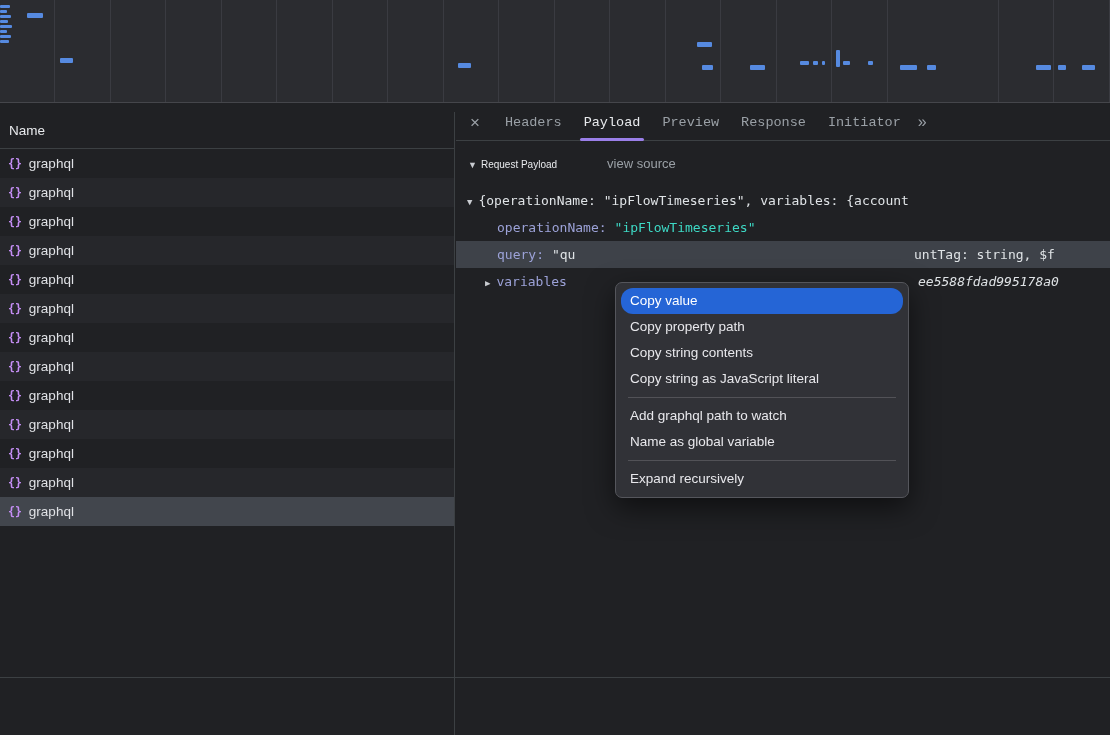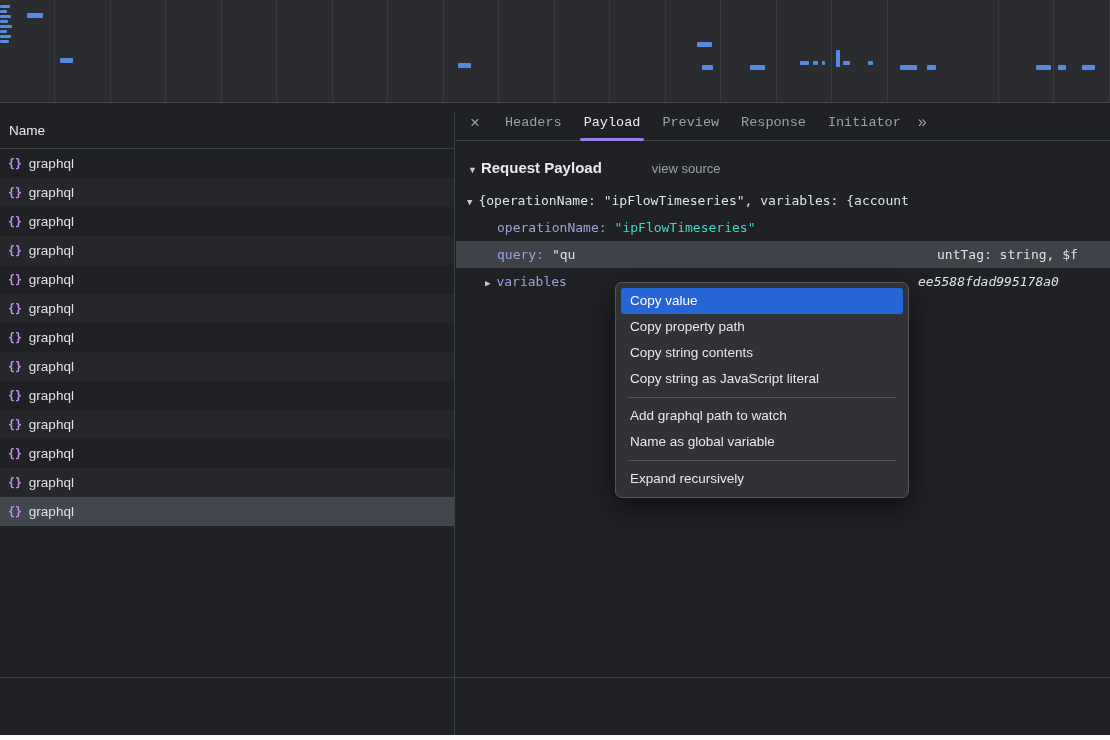--- a/index.html
+++ b/index.html
@@ -37,43 +37,43 @@
   .tab{padding:0 11px;height:37px;line-height:37px;color:var(--text-secondary);font-size:13.5px;position:relative;font-family:Liberation Mono, monospace;}
   .tab.active{color:var(--text-primary);}
   .tab.active::after{content:"";position:absolute;left:7px;right:7px;bottom:0;height:3px;
     background:var(--accent);border-radius:2px;}
   .overflow-tabs{color:var(--text-secondary);font-size:16px;margin-left:6px;}
 
   
   .payload-content{padding-top:12px;position:relative;}
   .section-row{display:flex;align-items:baseline;height:26px;padding-left:12px;}
   .tri{color:#c9ccd1;font-size:9px;margin-right:4px;}
-  .section-title{font-weight:bold;color:var(--text-primary);font-size:15px;margin-top:6px;}
+  .section-title{font-weight:normal;color:var(--text-primary);font-size:10px;margin-top:6px;}
   .view-source{color:var(--text-secondary);font-size:13px;margin-left:50px;}
 
   .tree{margin-top:8px;font-family:"DejaVu Sans Mono",monospace;font-size:13px;color:#dfe3e6;position:relative;}
   .tree-line{height:27px;line-height:27px;white-space:nowrap;overflow:hidden;position:relative;}
   .tree-line.l1{padding-left:11px;}
   .tree-line.l2{padding-left:41px;}
   .tree-line.l4{padding-left:29px;}
   .tree-line.selected{background:var(--selected-line);}
   .tree .tri{font-size:9px;margin-right:6px;}
   .key{color:var(--key-color);}
   .str{color:var(--string-teal);}
   .plain{color:#dfe3e6;}
   .sp{display:inline-block;width:8px;}
   .frag{position:absolute;top:0;color:#dfe3e6;}
-  .frag-query{left:481px;}
+  .frag-query{left:458px;}
   .frag-vars{left:462px;font-style:italic;}
 
   
   .context-menu{position:absolute;left:615px;top:282px;width:294px;background:#313237;
     border:1px solid #55565c;border-radius:7px;box-shadow:0 10px 28px rgba(0,0,0,.55);
     padding:5px 0;z-index:10;}
-  .menu-item{height:26px;line-height:26px;margin:0 5px;padding:0 9px;border-radius:3px;
+  .menu-item{height:26px;line-height:26px;margin:0 5px;padding:0 9px;border-radius:12px;
     color:#e8e8ec;font-size:13.5px;}
   .menu-item.highlighted{background:var(--menu-highlight);color:#ffffff;}
   .menu-sep{height:1px;background:rgba(255,255,255,.16);margin:5px 12px;}
 
   
   .bottom-line{position:absolute;left:0;right:0;top:677px;height:1px;background:var(--panel-border);z-index:2;}
   .white-strip{position:absolute;left:0;right:0;bottom:0;height:5px;background:#fbfbfb;z-index:3;}
 </style>
 </head>
 <body>

